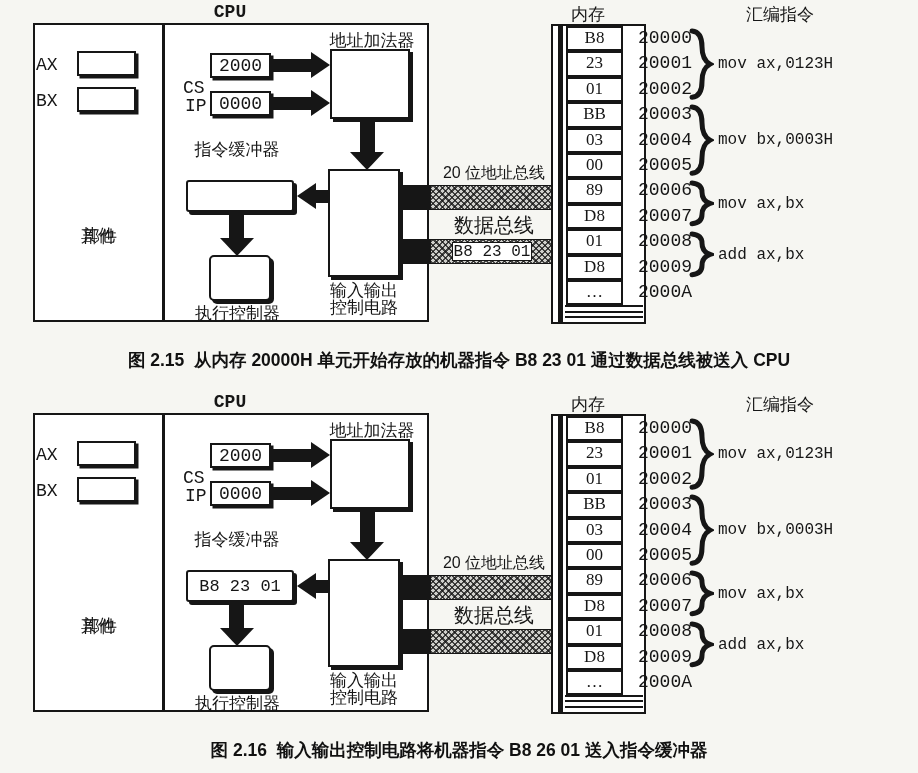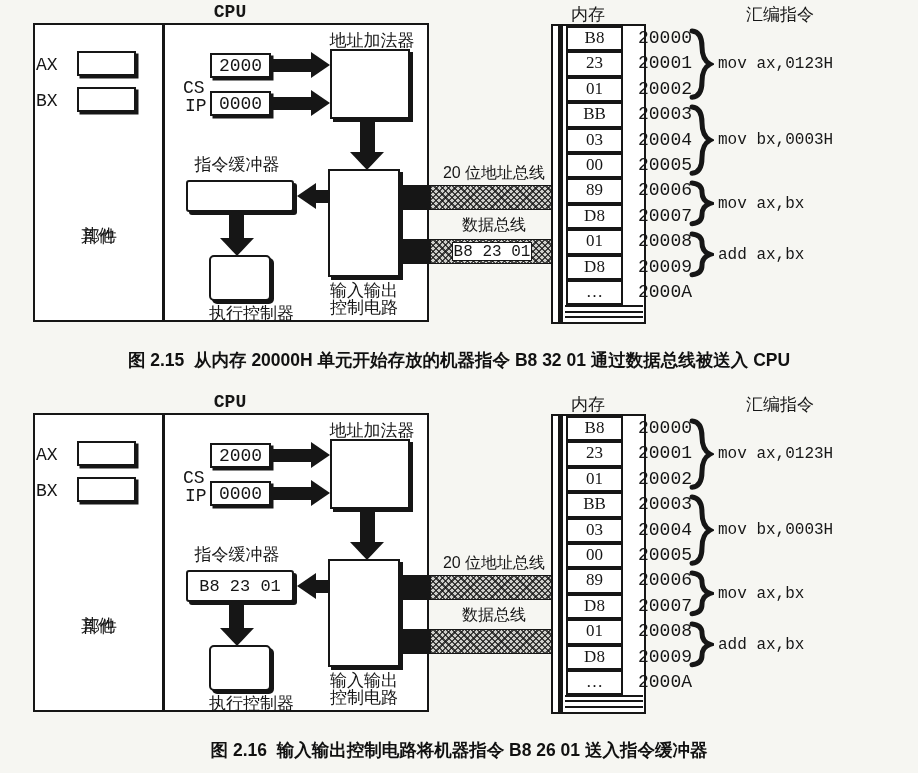--- a/index.html
+++ b/index.html
@@ -36,25 +36,25 @@
   .ip-b{left:210px;top:89px;width:61px;height:25px;}
 
   
   .bigbox{position:absolute;background:#ffffff;border:2px solid #161616;
     box-shadow:3px 3px 0 #161616;box-sizing:border-box;}
   .adder-l{left:318px;top:29px;width:108px;}
   .adder-b{left:330px;top:47px;width:80px;height:70px;}
   .io-b{left:328px;top:167px;width:72px;height:108px;}
   .io-l1{left:321px;top:279px;width:86px;}
   .io-l2{left:321px;top:296px;width:86px;}
-  .buf-l{left:180px;top:153px;width:114px;}
+  .buf-l{left:180px;top:138px;width:114px;}
   .buf-b{left:186px;top:178px;width:108px;height:32px;border-radius:3px;
     display:flex;align-items:center;justify-content:center;font-size:17px;}
   .exec-b{left:209px;top:253px;width:62px;height:46px;border-radius:5px;}
-  .exec-l{left:194px;top:302px;width:115px;}
+  .exec-l{left:180px;top:302px;width:115px;}
   .other-l1{left:58px;top:204px;width:80px;margin-top:20px;}
   .other-l2{left:60px;top:225px;width:80px;}
 
   
   .hshaft{position:absolute;height:13px;background:#161616;}
   .vshaft{position:absolute;width:15px;background:#161616;}
   .rhead{position:absolute;width:0;height:0;border-top:13.5px solid transparent;
     border-bottom:13.5px solid transparent;border-left:19px solid #161616;}
   .lhead{position:absolute;width:0;height:0;border-top:13.5px solid transparent;
     border-bottom:13.5px solid transparent;border-right:19px solid #161616;}
@@ -66,21 +66,21 @@
   .ip-hd{left:311px;top:88px;}
   .d1-sh{left:360px;top:117px;height:33px;}
   .d1-hd{left:350px;top:150px;}
   .l1-hd{left:297px;top:181px;}
   .l1-sh{left:316px;top:188px;width:14px;}
   .d2-sh{left:229px;top:210px;height:26px;}
   .d2-hd{left:220px;top:236px;}
 
   
   .abus-l{left:432px;top:161px;width:124px;text-align:center;font-size:16px;}
-  .dbus-l{left:446px;top:213px;width:96px;text-align:center;font-size:16px;}
+  .dbus-l{left:446px;top:213px;width:96px;text-align:center;font-size:20px;}
   .band{position:absolute;left:430px;width:123px;height:25px;box-sizing:border-box;
     border:1.5px solid #161616;background-color:#cfcfcb;
     background-image:
       repeating-linear-gradient(45deg,rgba(20,20,20,.75) 0 1.6px,rgba(0,0,0,0) 1.6px 4.4px),
       repeating-linear-gradient(135deg,rgba(20,20,20,.75) 0 1.6px,rgba(0,0,0,0) 1.6px 4.4px);}
   .band1{top:183px;}
   .band2{top:237px;}
   .stub{position:absolute;left:402px;width:28px;height:25px;background:#161616;}
   .stub1{top:183px;}
   .stub2{top:237px;}
@@ -209,21 +209,21 @@
       </svg>
     </div>
   <div class="instrs">
       <div class="instr t-mono" style="top: 50.1px;">mov ax,0123H</div>
       <div class="instr t-mono" style="top: 126.3px;">mov bx,0003H</div>
       <div class="instr t-mono" style="top: 189.8px;">mov ax,bx</div>
       <div class="instr t-mono" style="top: 240.6px;">add ax,bx</div>
     </div>
   <div class="lbl asm-t ctr cjk">汇编指令</div>
 </div>
-<div class="caption" style="top:348px">图 2.15  从内存 20000H 单元开始存放的机器指令 B8 32 01 通过数据总线被送入 CPU</div>
+<div class="caption" style="top:348px">图 2.15  从内存 20000H 单元开始存放的机器指令 B8 23 01 通过数据总线被送入 CPU</div>
 
 <div class="fig" style="top:392px">
   <div class="cpu-title t-serif">CPU</div>
   <div class="cpu-box"></div>
   <div class="cpu-divider"></div>
 
   <div class="lbl ax-l t-serif">AX</div>
   <div class="sbox ax-b"></div>
   <div class="lbl bx-l t-serif">BX</div>
   <div class="sbox bx-b"></div>

